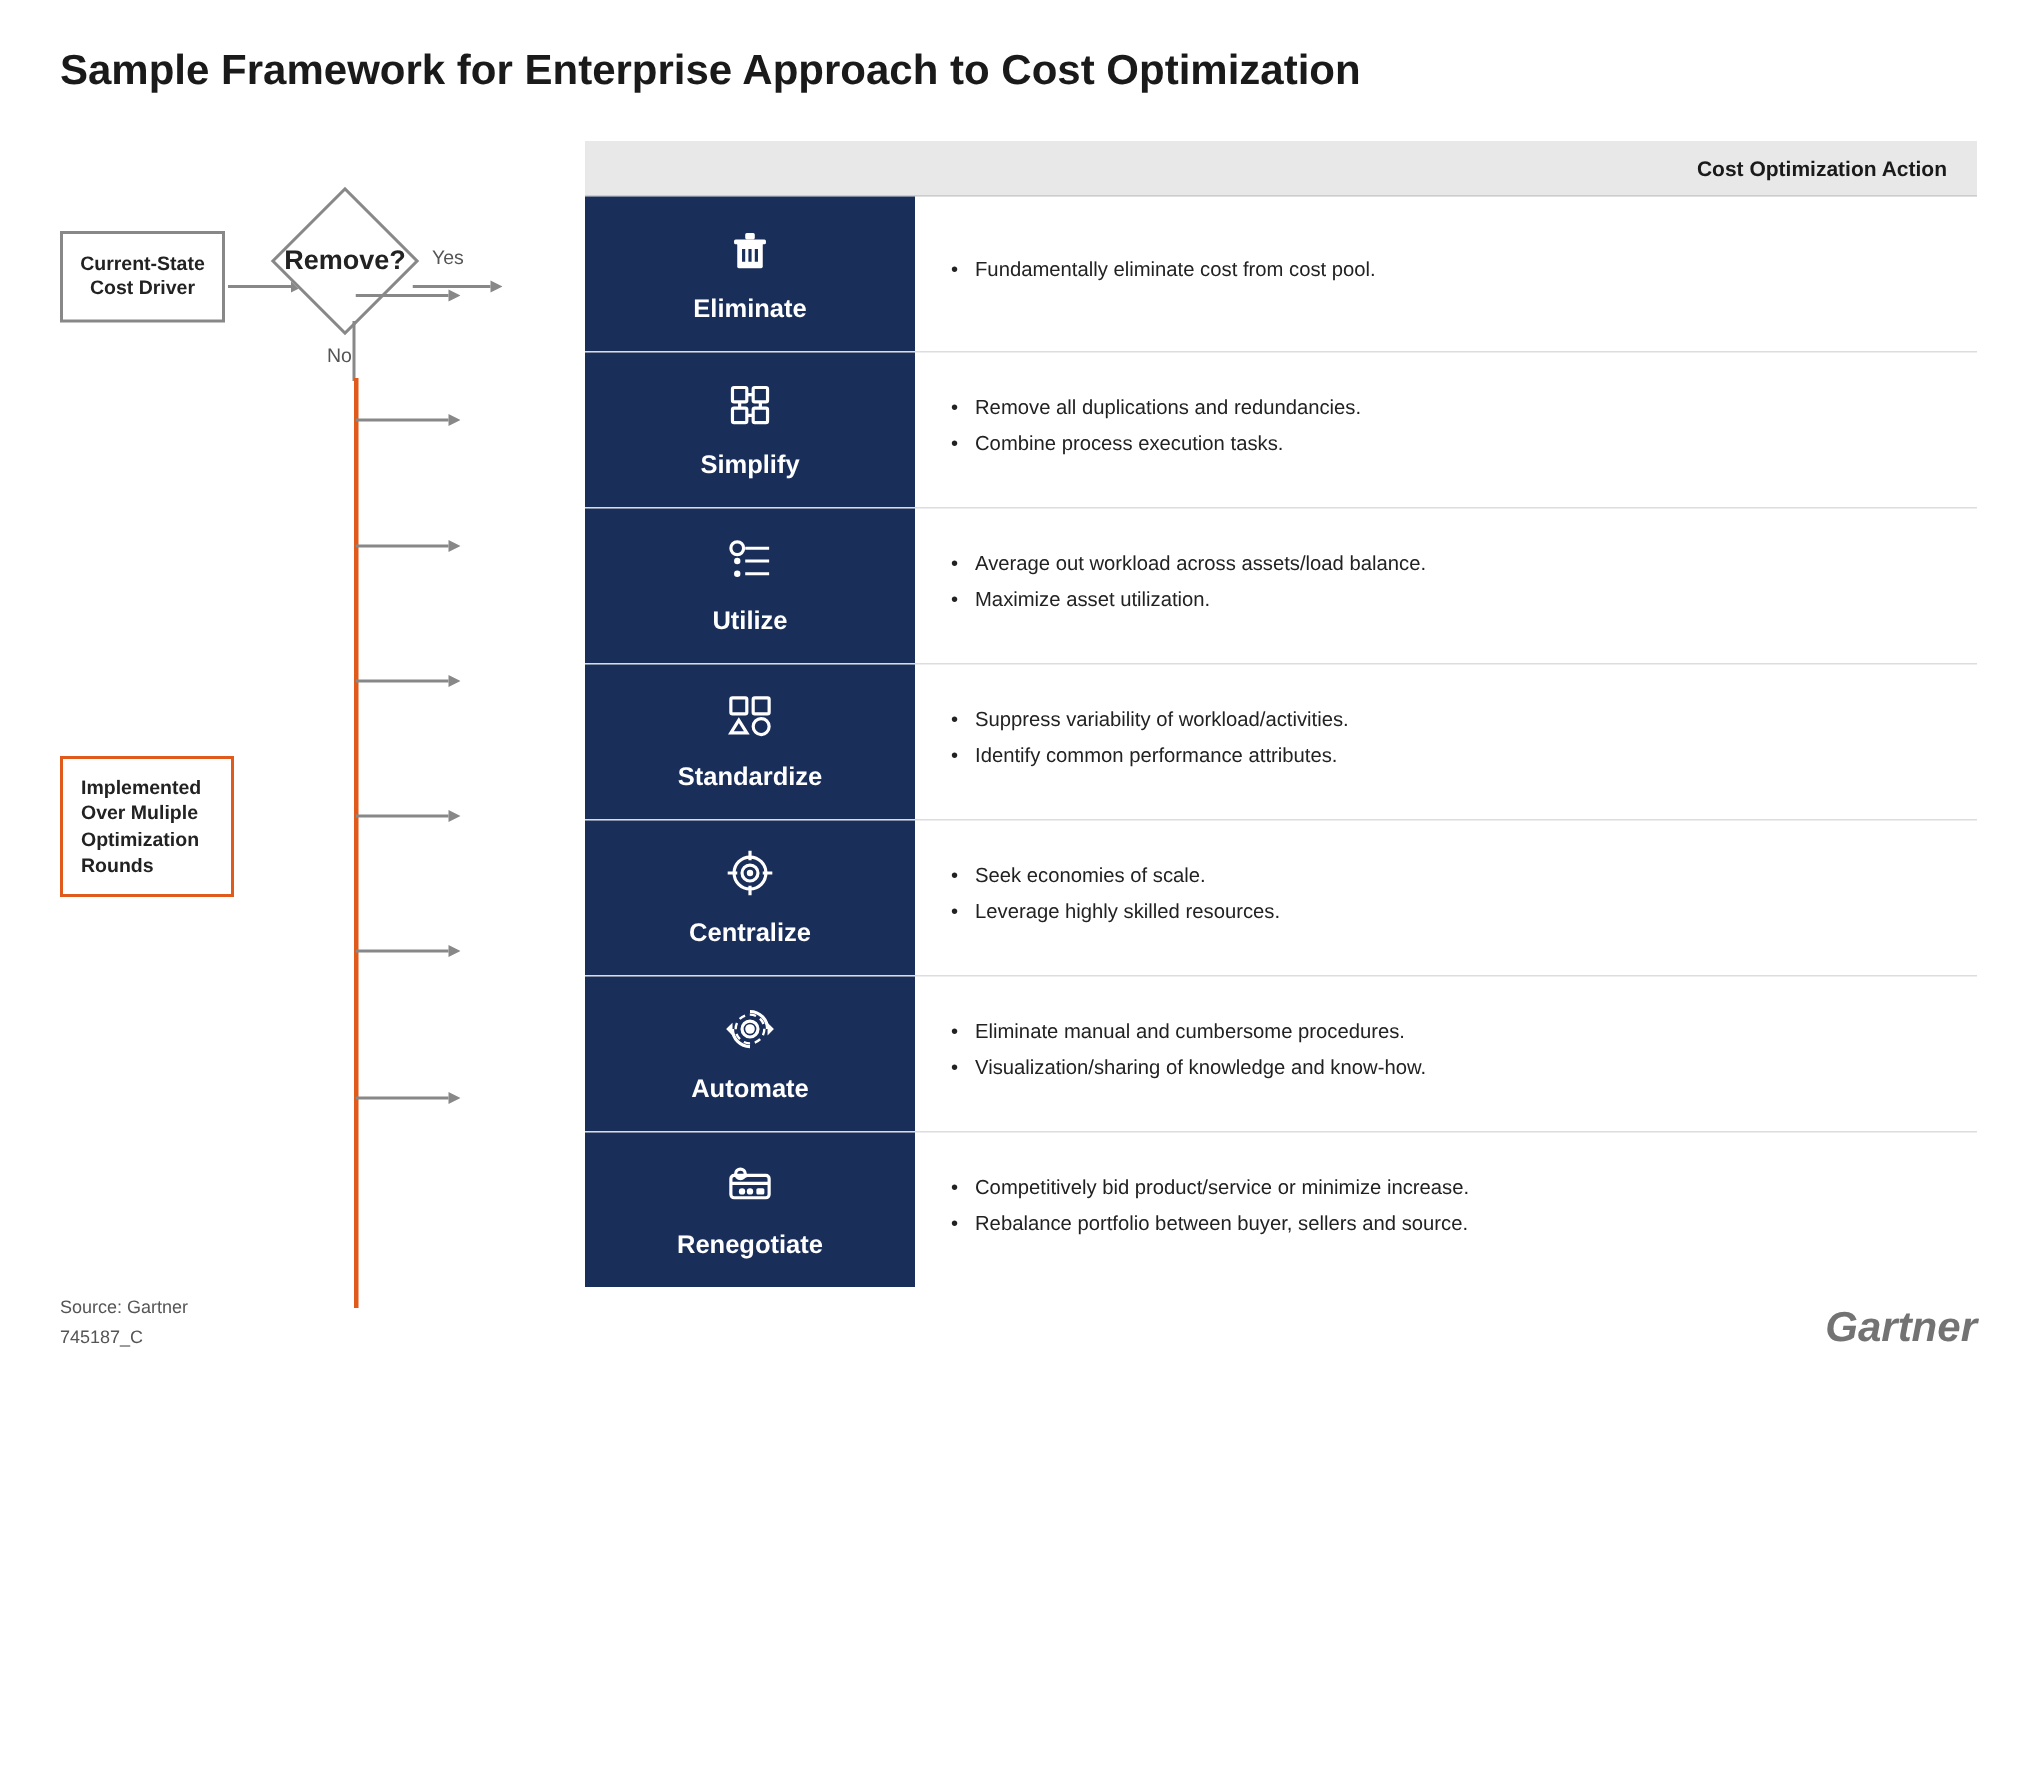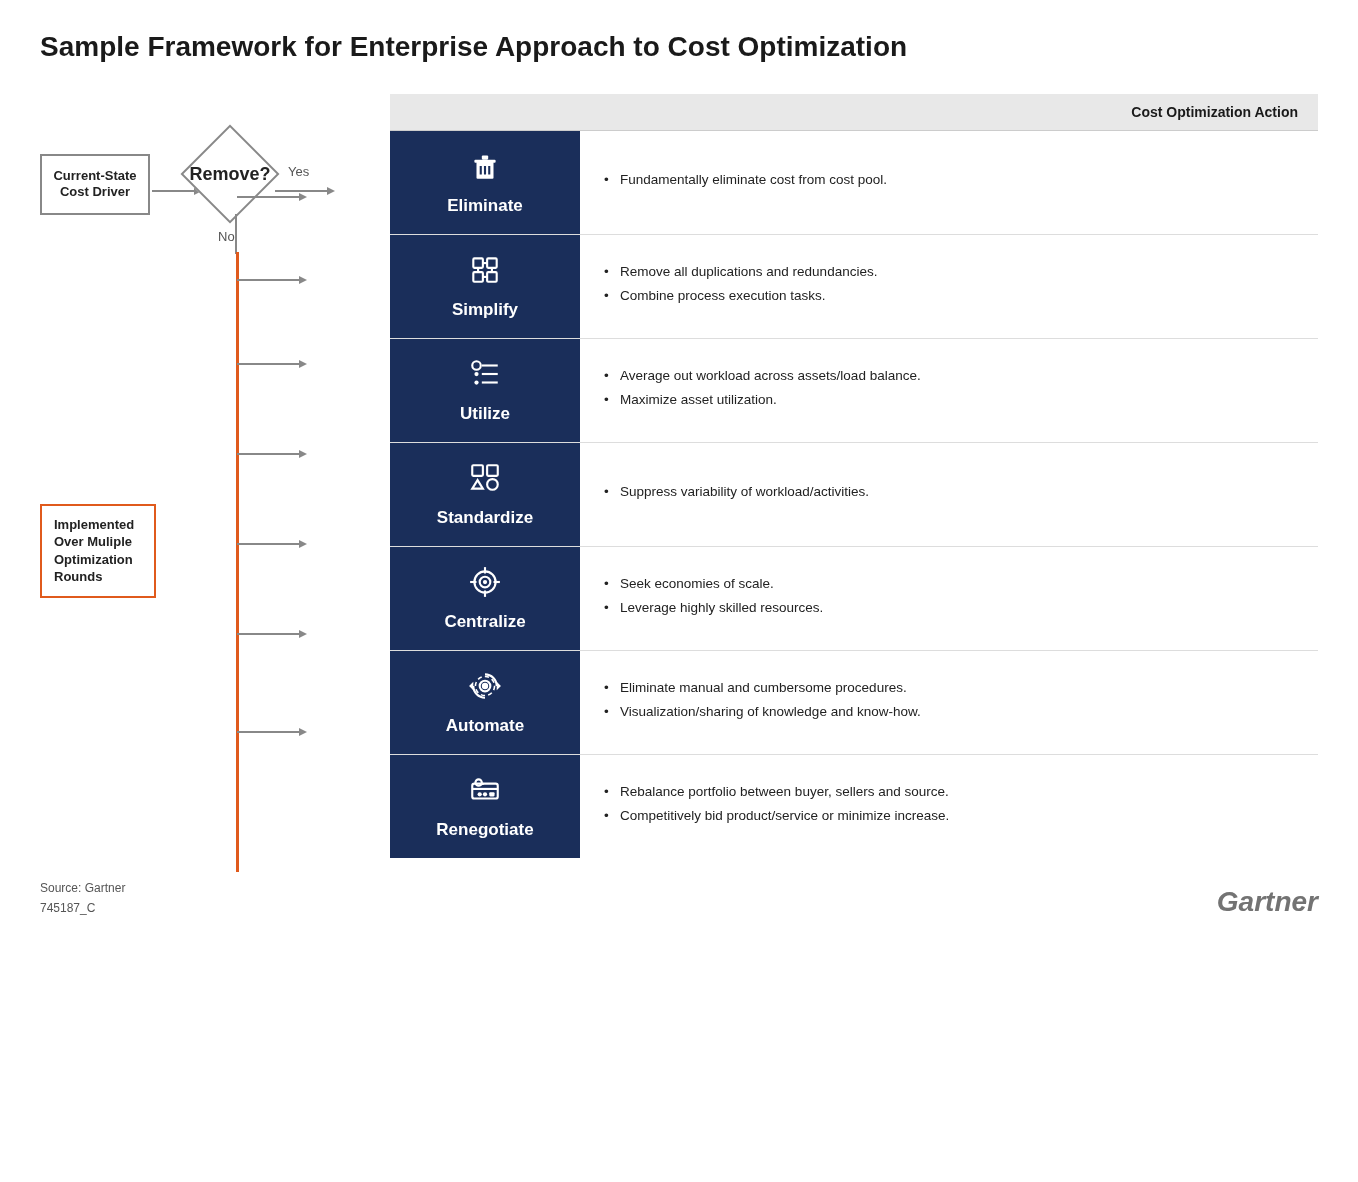--- a/index.html
+++ b/index.html
@@ -135,21 +135,21 @@
     .action-row {
       display: flex;
       align-items: stretch;
       border-bottom: 1px solid #ddd;
     }
     .action-row:last-child {
       border-bottom: none;
     }
     .action-badge {
       background: #1a2e5a;
-      width: 190px;
+      width: 220px;
       flex-shrink: 0;
       display: flex;
       flex-direction: column;
       align-items: center;
       justify-content: center;
       padding: 18px 12px;
       gap: 8px;
     }
     .action-icon {
       color: #ffffff;
@@ -181,21 +181,21 @@
       position: relative;
       margin-bottom: 4px;
     }
     .action-desc ul li::before {
       content: "•";
       position: absolute;
       left: 0;
       color: #222;
     }
     .footer-area {
-      margin-top: 20px;
+      margin-top: 3px;
       display: flex;
       justify-content: space-between;
       align-items: flex-end;
     }
     .source-text {
       font-size: 12px;
       color: #555;
       line-height: 1.7;
     }
     .gartner-logo {
@@ -367,20 +367,21 @@
               <rect x="18" y="4" width="10" height="10" rx="1" fill="none" stroke="white" stroke-width="2"></rect>
               <polygon points="9,18 4,26 14,26" fill="none" stroke="white" stroke-width="2"></polygon>
               <circle cx="23" cy="22" r="5" fill="none" stroke="white" stroke-width="2"></circle>
             </svg>
           </span>
           <span class="action-label">Standardize</span>
         </div>
         <div class="action-desc">
           <ul>
             <li>Suppress variability of workload/activities.</li>
+            <li>Identify common performance attributes.</li>
           </ul>
         </div>
       </div>
 
       <div class="action-row">
         <div class="action-badge">
           <span class="action-icon">
             <svg class="icon-svg" viewBox="0 0 32 32">
               <circle cx="16" cy="16" r="5" fill="none" stroke="white" stroke-width="2"></circle>
               <circle cx="16" cy="16" r="10" fill="none" stroke="white" stroke-width="2"></circle>
@@ -434,22 +435,22 @@
               <circle cx="16" cy="20" r="2" fill="white"></circle>
               <rect x="20" y="18" width="5" height="4" rx="1" fill="white"></rect>
               <circle cx="10" cy="9" r="3" fill="none" stroke="white" stroke-width="2"></circle>
               <line x1="12" y1="11" x2="15" y2="10" stroke="white" stroke-width="1.5"></line>
             </svg>
           </span>
           <span class="action-label">Renegotiate</span>
         </div>
         <div class="action-desc">
           <ul>
+            <li>Competitively bid product/service or minimize increase.</li>
             <li>Rebalance portfolio between buyer, sellers and source.</li>
-            <li>Competitively bid product/service or minimize increase.</li>
           </ul>
         </div>
       </div>
 
     </div>
   </div>
 </div>
 
 <div class="footer-area">
   <div class="source-text">

